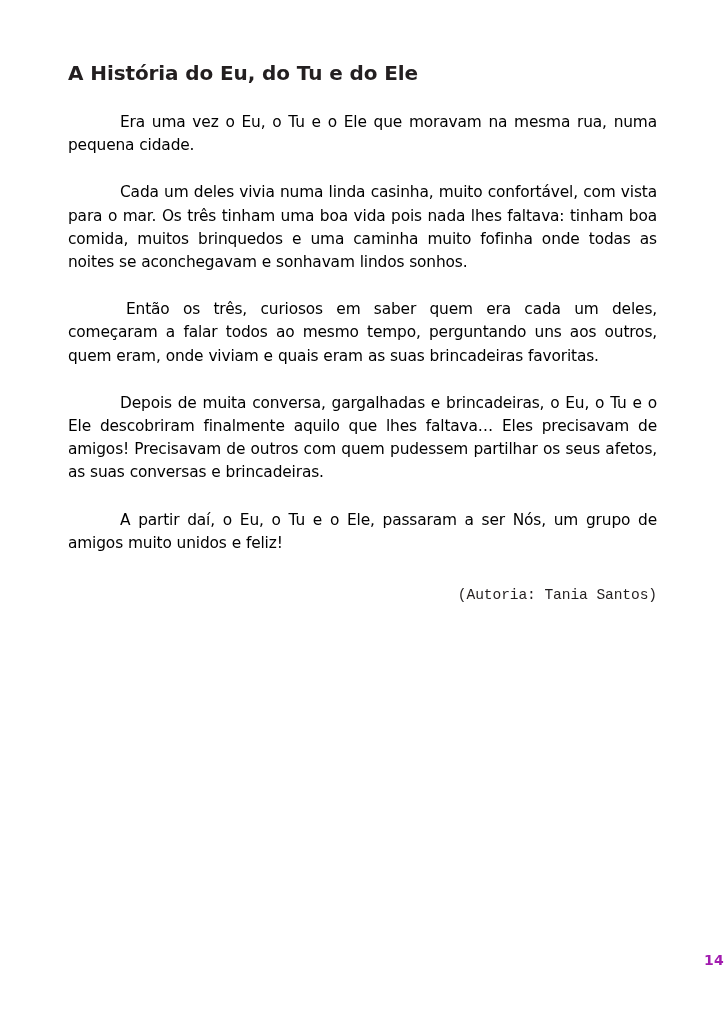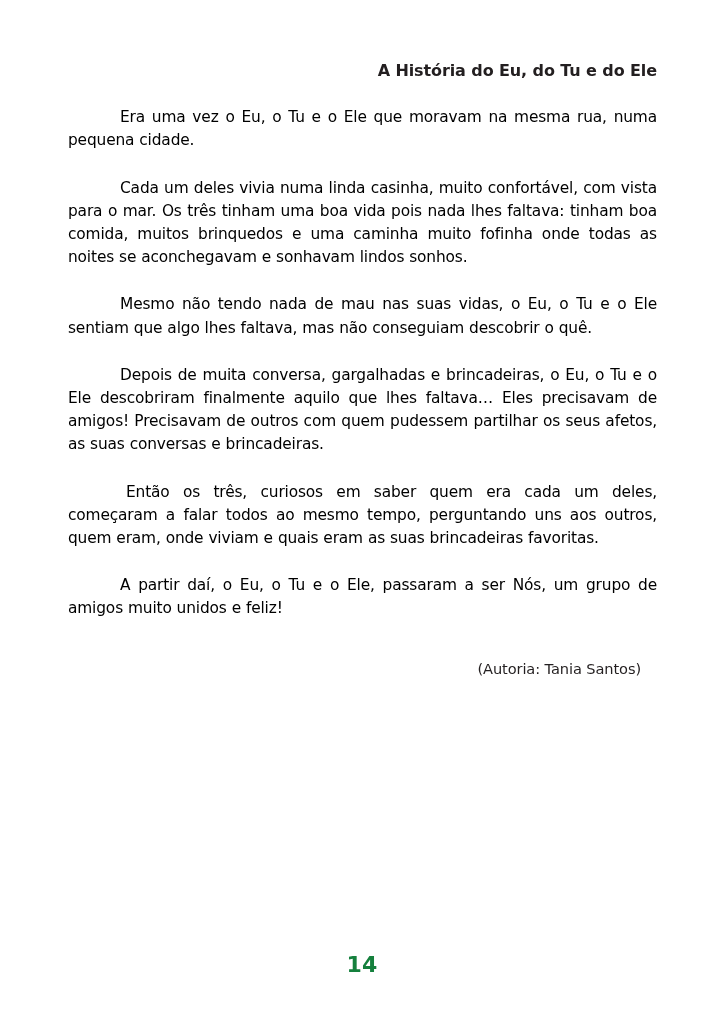--- a/index.html
+++ b/index.html
@@ -24,22 +24,22 @@
   .content {
     position: absolute;
     left: 68px;
     top: 0;
     width: 589px;
   }
 
   .story-title {
     margin: 0;
     padding-top: 61px;
-    text-align: right;
-    font-size: 16px;
+    text-align: left;
+    font-size: 20px;
     font-weight: bold;
     letter-spacing: -0.1px;
     line-height: 1.2;
     color: #231f20;
   }
 
   .story-body {
     margin-top: 26px;
   }
 
@@ -59,62 +59,62 @@
   .para:last-of-type {
     margin-bottom: 8px;
   }
 
   
   .para.extra-indent {
     text-indent: 58px;
   }
 
   .attribution {
-    margin: 16px;
+    margin: 0;
     padding-top: 21px;
     text-align: right;
     font-size: 14.6px;
     line-height: 22px;
     letter-spacing: -0.1px;
     color: #231f20;
+    font-family: Liberation Mono, monospace;
   }
 
   .page-number {
     position: absolute;
     left: 0;
     right: 0;
     top: 952px;
-    text-align: center;
-    font-size: 22px;
+    text-align: right;
+    font-size: 14px;
     font-weight: bold;
     letter-spacing: 0.2px;
-    color: #15803d;
+    color: #a21caf;
   }
 </style>
 </head>
 <body>
 
 <div class="page">
 
   <div class="content">
 
     <h1 class="story-title">A História do Eu, do Tu e do Ele</h1>
 
     <div class="story-body">
 
       <p class="para">Era uma vez o Eu, o Tu e o Ele que moravam na mesma rua, numa pequena cidade.</p>
 
       <p class="para">Cada um deles vivia numa linda casinha, muito confortável, com vista para o mar. Os três tinham uma boa vida pois nada lhes faltava: tinham boa comida, muitos brinquedos e uma caminha muito fofinha onde todas as noites se aconchegavam e sonhavam lindos sonhos.</p>
 
-      <p class="para">Mesmo não tendo nada de mau nas suas vidas, o Eu, o Tu e o Ele sentiam que algo lhes faltava, mas não conseguiam descobrir o quê.</p>
 
 
+      <p class="para extra-indent">Então os três, curiosos em saber quem era cada um deles, começaram a falar todos ao mesmo tempo, perguntando uns aos outros, quem eram, onde viviam e quais eram as suas brincadeiras favoritas.</p>
+
       <p class="para">Depois de muita conversa, gargalhadas e brincadeiras, o Eu, o Tu e o Ele descobriram finalmente aquilo que lhes faltava… Eles precisavam de amigos! Precisavam de outros com quem pudessem partilhar os seus afetos, as suas conversas e brincadeiras.</p>
-
-      <p class="para extra-indent">Então os três, curiosos em saber quem era cada um deles, começaram a falar todos ao mesmo tempo, perguntando uns aos outros, quem eram, onde viviam e quais eram as suas brincadeiras favoritas.</p>
 
       <p class="para">A partir daí, o Eu, o Tu e o Ele, passaram a ser Nós, um grupo de amigos muito unidos e feliz!</p>
 
     </div>
 
     <p class="attribution">(Autoria: Tania Santos)</p>
 
   </div>
 
   <div class="page-number">14</div>

